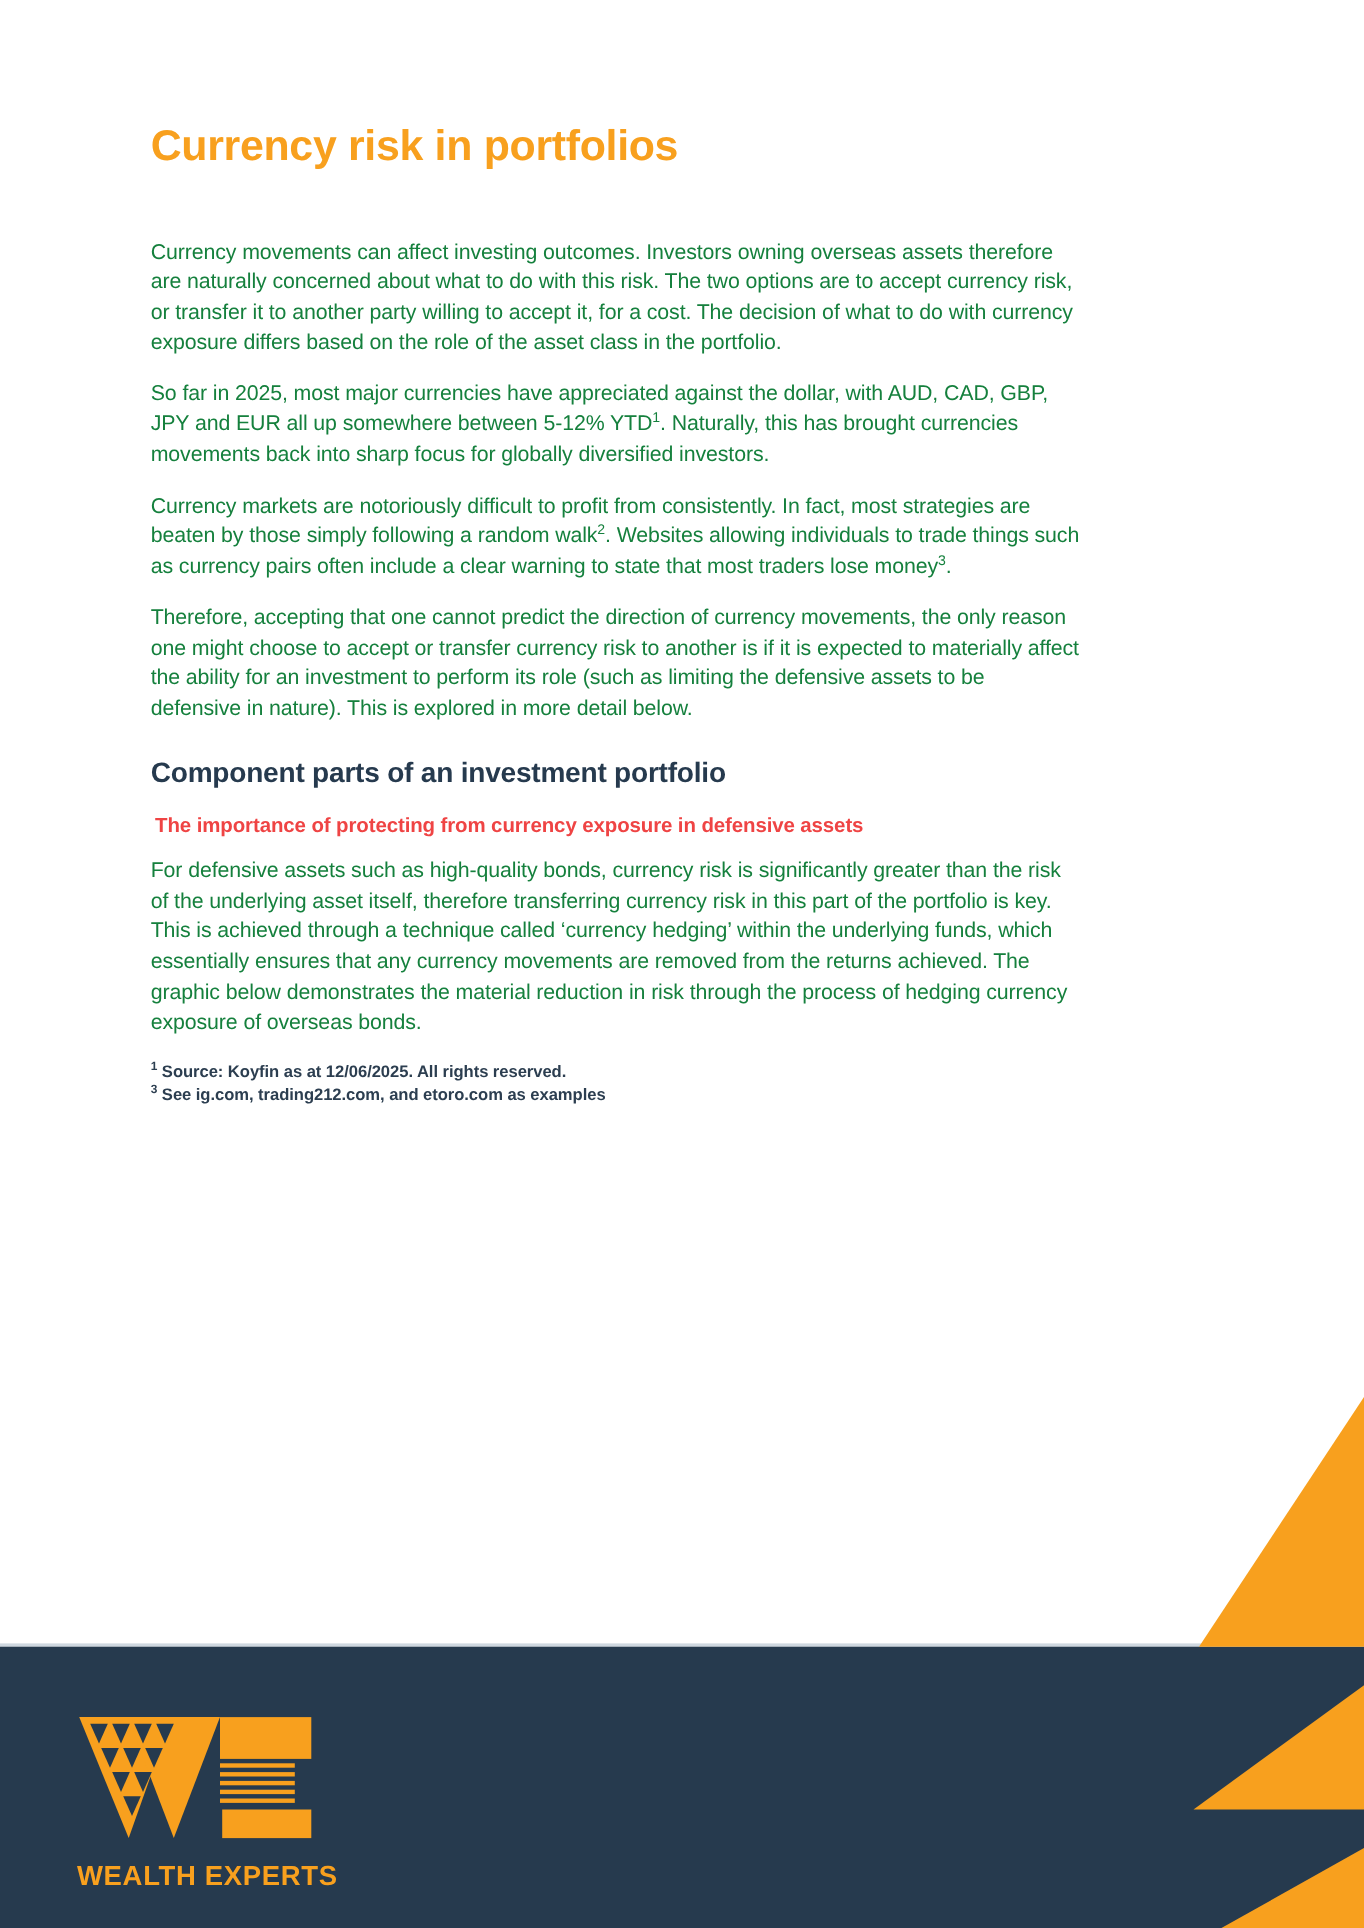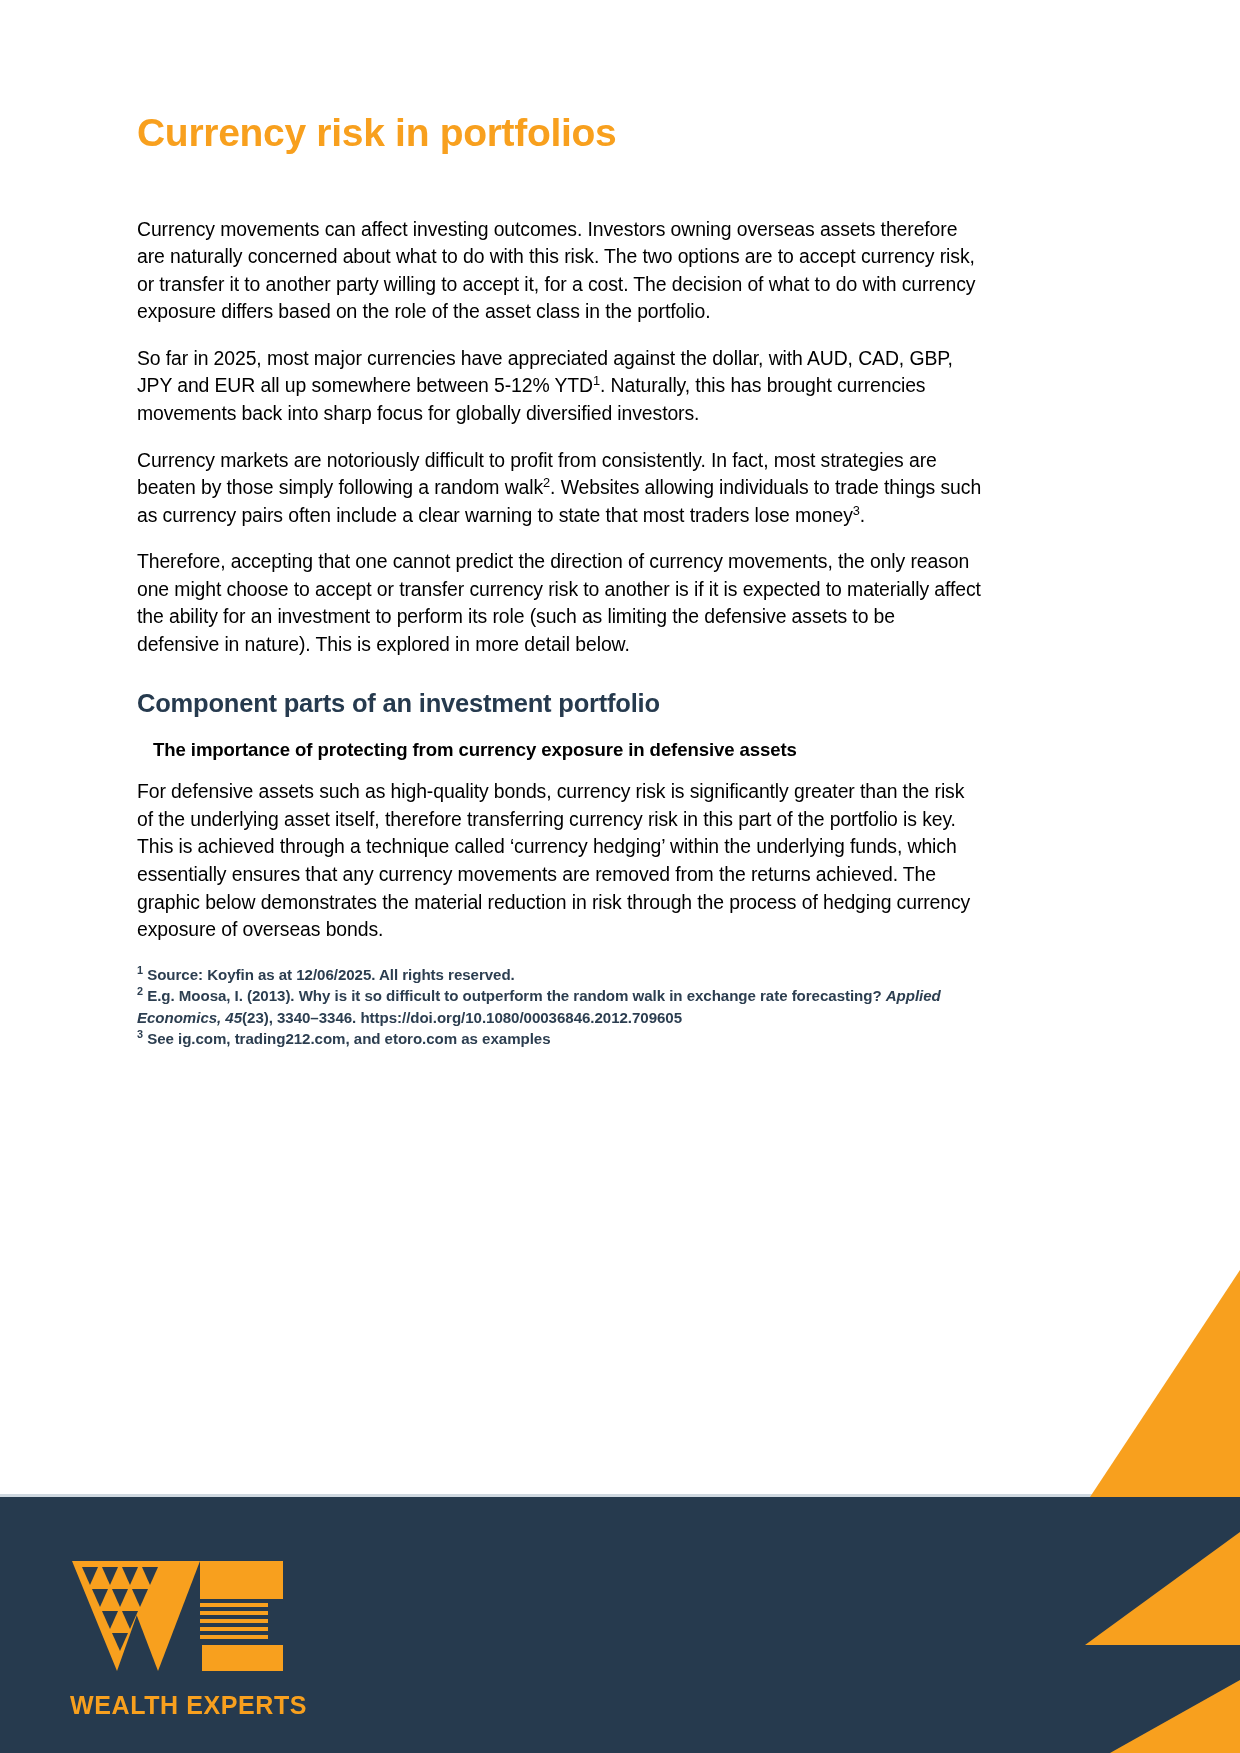--- a/index.html
+++ b/index.html
@@ -67,21 +67,21 @@
     color: #f8a01e;
     font-size: 39px;
     font-weight: bold;
     letter-spacing: -0.3px;
     margin: 0;
     padding-top: 111px;
     line-height: 1.12;
   }
 
   p.body-par {
-    color: #000000;
+    color: #15803d;
     font-size: 19.4px;
     line-height: 1.42;
     margin: 0 0 19px 0;
     letter-spacing: -0.1px;
   }
   p.body-par:first-of-type {
     margin-top: 0;
   }
   .par-block {
     margin-top: 61px;
@@ -94,24 +94,24 @@
     margin: 30px 0 14px 0;
     letter-spacing: -0.2px;
     line-height: 1.25;
   }
   h2.section-heading.tight {
     margin-top: 31px;
     margin-bottom: 12px;
   }
 
   h3.sub-heading {
-    color: #000000;
+    color: #ef4444;
     font-size: 18.6px;
     font-weight: bold;
-    margin: 18px 0 16px 16px;
+    margin: 18px 0 16px 4px;
     letter-spacing: -0.1px;
     line-height: 1.3;
   }
 
   sup.ref {
     font-size: 0.66em;
     vertical-align: super;
     line-height: 0;
   }
 
@@ -184,21 +184,20 @@
       <h2 class="section-heading">Component parts of an investment portfolio</h2>
 
 
 
       <h3 class="sub-heading">The importance of protecting from currency exposure in defensive assets</h3>
 
       <p class="body-par">For defensive assets such as high-quality bonds, currency risk is significantly greater than the risk of the underlying asset itself, therefore transferring currency risk in this part of the portfolio is key. This is achieved through a technique called ‘currency hedging’ within the underlying funds, which essentially ensures that any currency movements are removed from the returns achieved. The graphic below demonstrates the material reduction in risk through the process of hedging currency exposure of overseas bonds.</p>
 
       <div class="footnotes">
         <p class="fn"><span class="fn-num">1</span> <span>Source: Koyfin as at 12/06/2025. All rights reserved.</span></p>
-        <p class="fn"><span class="fn-num">2</span> <span>E.g. Moosa, I. (2013). Why is it so difficult to outperform the random walk in exchange rate forecasting? </span><em class="ital">Applied Economics</em><em class="ital">, 45</em><span>(23), 3340–3346. https://doi.org/10.1080/00036846.2012.709605</span></p>
         <p class="fn"><span class="fn-num">3</span> <span>See ig.com, trading212.com, and etoro.com as examples</span></p>
       </div>
 
     </div>
   </div>
 
   <div class="logo-wrap">
     <svg width="215" height="120" viewBox="0 0 215 120">
 
       <polygon points="2,2 86,2 47,112" fill="#F8A01E"></polygon>

